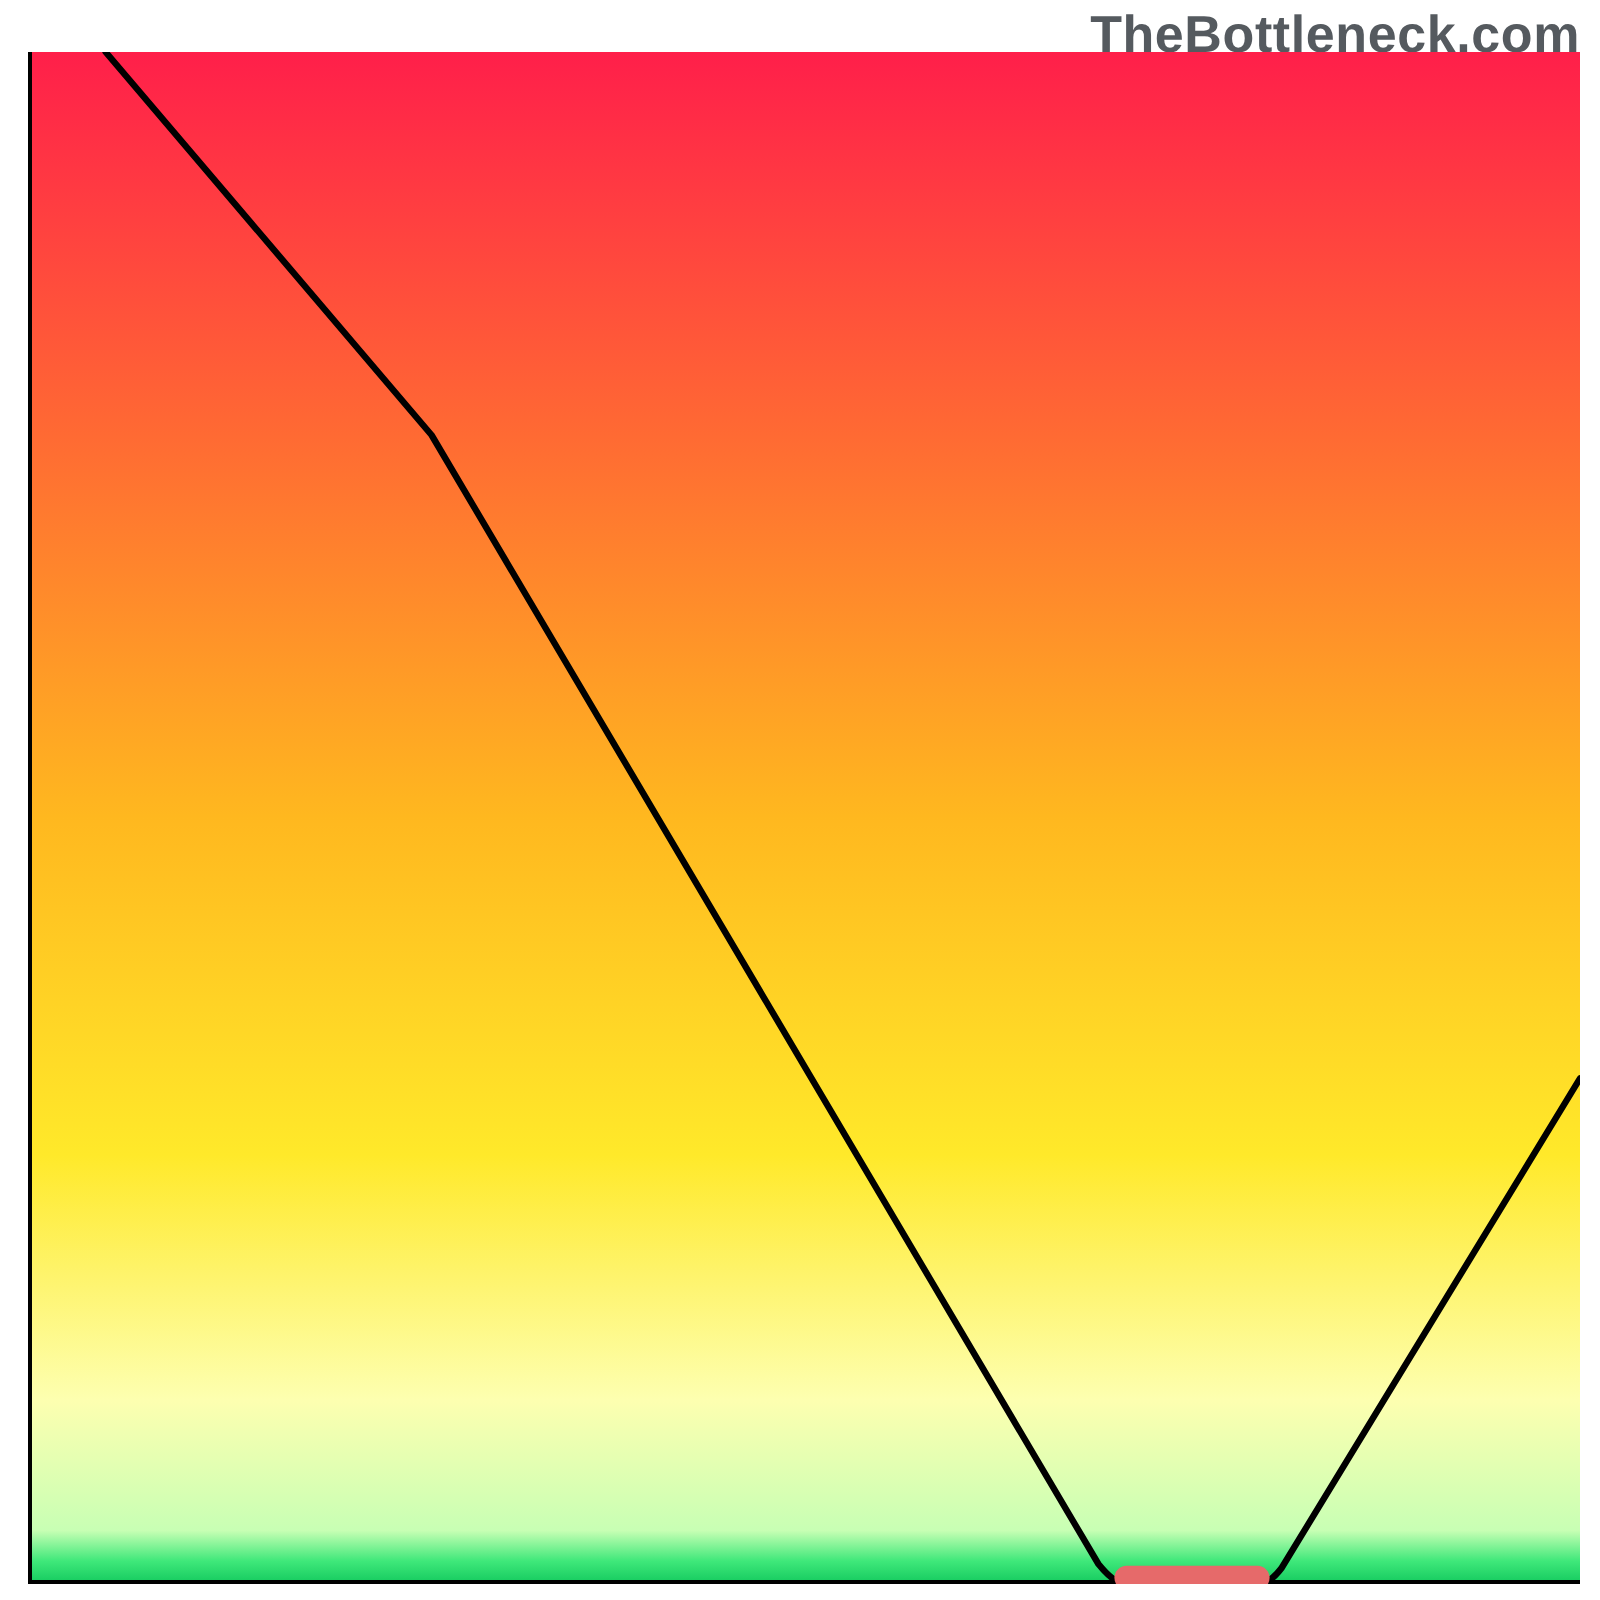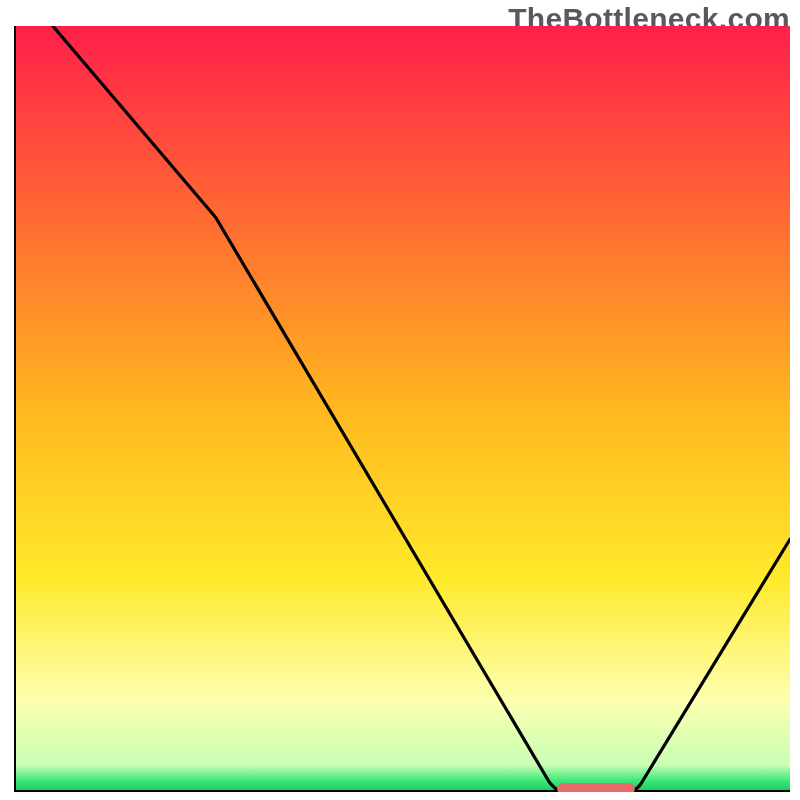--- a/index.html
+++ b/index.html
@@ -14,21 +14,21 @@
   .frame {
     position: relative;
     width: 800px;
     height: 800px;
     box-sizing: border-box;
   }
   .watermark {
     position: absolute;
     top: 2px;
     right: 10px;
-    font-size: 30px;
+    font-size: 26px;
     font-weight: 600;
     color: #555a5f;
     letter-spacing: 0.3px;
   }
   .plot {
     position: absolute;
     left: 14px;
     top: 26px;
     width: 776px;
     height: 766px;

